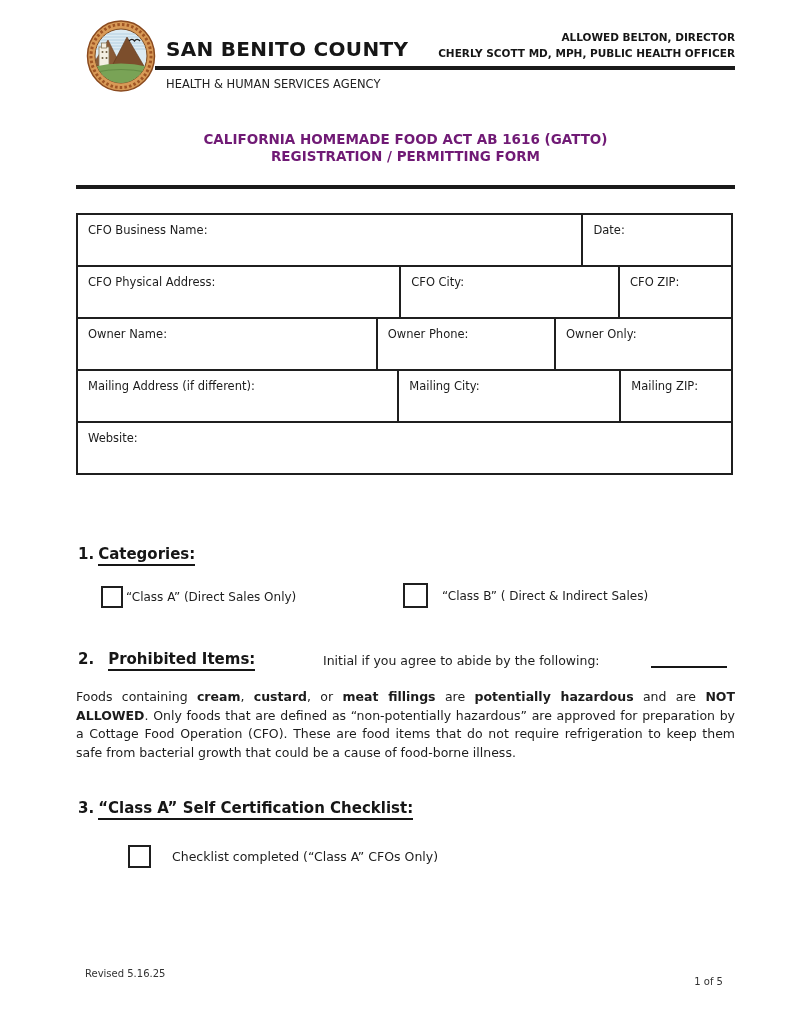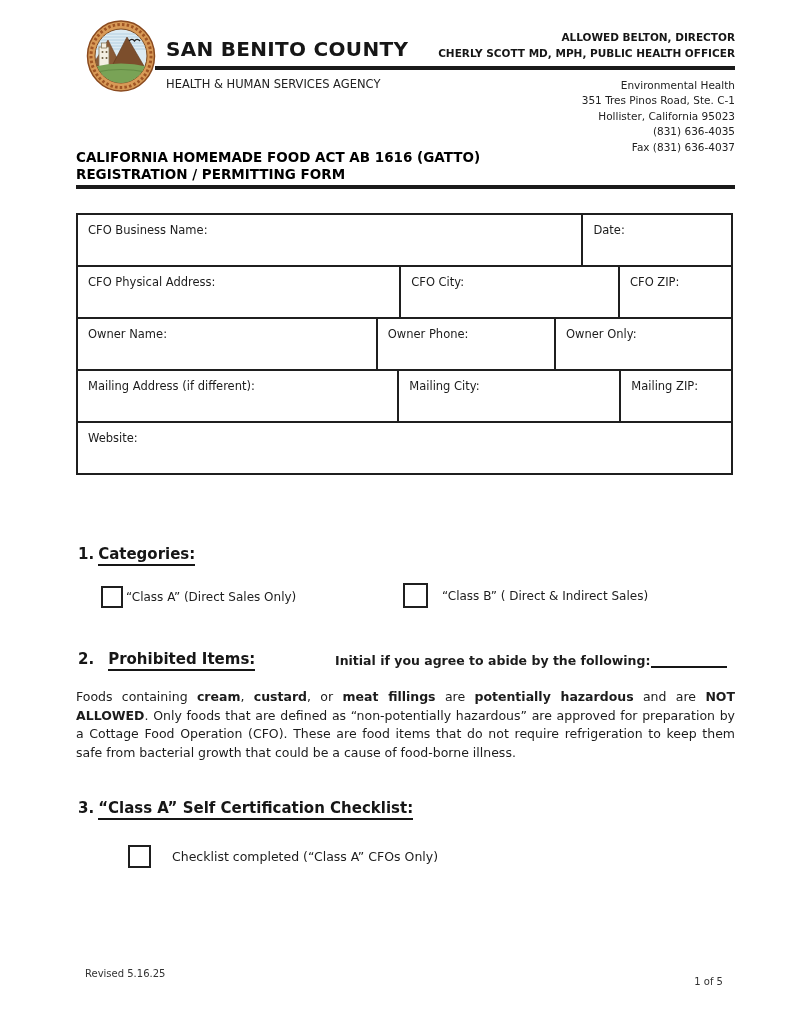--- a/index.html
+++ b/index.html
@@ -10,36 +10,36 @@
     color:#1c1c1c; overflow:hidden;
   }
   
   .seal { position:absolute; left:86px; top:20px; width:70px; height:74px; }
   .county-name { position:absolute; left:166px; top:37px; font-size:20px; font-weight:bold; letter-spacing:.3px; color:#161616; }
   .officials { position:absolute; right:56px; top:29px; text-align:right; font-size:10.5px; font-weight:bold; line-height:16px; color:#161616; }
   .header-rule { position:absolute; left:155px; top:66px; width:580px; height:4px; background:#1a1a1a; }
   .agency-name { position:absolute; left:166px; top:77px; font-size:11.5px; color:#222; }
   .dept-address { position:absolute; right:56px; top:78px; text-align:right; font-size:10.5px; line-height:15.4px; color:#222; }
   
-  .doc-title { position:absolute; left:76px; top:149px; width:659px; font-size:13.5px; font-weight:bold; line-height:17px; color:#000000; }
+  .doc-title { position:absolute; left:76px; top:131px; width:659px; text-align:center; font-size:13.5px; font-weight:bold; line-height:17px; color:#701a75; }
   .title-rule { position:absolute; left:76px; top:185px; width:659px; height:4px; background:#1a1a1a; }
   
   .form-table { position:absolute; left:76px; top:213px; width:657px; border:2px solid #1f1f1f; }
   .trow { display:flex; height:52px; border-bottom:2px solid #1f1f1f; }
   .trow.last { height:50px; border-bottom:none; }
   .tcell { border-right:2px solid #1f1f1f; padding:8px 10px; font-size:11.5px; overflow:hidden; }
   .tcell.cend { border-right:none; }
   
   .sec-heading { position:absolute; font-size:15px; font-weight:bold; color:#161616; white-space:nowrap; }
   .sec-num { display:inline-block; }
   .underlined { display:inline-block; border-bottom:2px solid #161616; padding-bottom:1px; }
   .chk-option { position:absolute; display:flex; align-items:center;padding-left:13px; }
   .checkbox { width:22px; height:22px; border:2px solid #1f1f1f; background:#fff; flex:0 0 auto; }
   .chk-label { font-size:12px; color:#1c1c1c; white-space:nowrap; }
-  .initial-prompt { position:absolute; left:323px; top:653px; font-size:12.5px; font-weight:bold; white-space:nowrap;margin-left:12px; }
+  .initial-prompt { position:absolute; left:323px; top:653px; font-size:12.5px; font-weight:normal; white-space:nowrap; }
   .initial-blank { position:absolute; left:651px; top:651px; width:76px; height:17px; border-bottom:2.5px solid #161616; }
   .prohibited-text { position:absolute; left:76px; top:688px; width:659px; font-size:12.5px; line-height:18.5px; text-align:justify; color:#1c1c1c; }
   .b { font-weight:bold; }
   
   .footer-revised { position:absolute; left:85px; top:968px; font-size:10px; color:#333; }
   .footer-page { position:absolute; right:68px; top:976px; font-size:10px; color:#333; }
 </style>
 </head>
 <body>
 
@@ -75,27 +75,20 @@
     </g>
   </svg>
 
   <div class="county-name">SAN BENITO COUNTY</div>
   <div class="officials">
     <div>ALLOWED BELTON, DIRECTOR</div>
     <div>CHERLY SCOTT MD, MPH, PUBLIC HEALTH OFFICER</div>
   </div>
   <div class="header-rule"></div>
   <div class="agency-name">HEALTH &amp; HUMAN SERVICES AGENCY</div>
-  <div class="dept-address">
-    <div>Environmental Health</div>
-    <div>351 Tres Pinos Road, Ste. C-1</div>
-    <div>Hollister, California 95023</div>
-    <div>(831) 636-4035</div>
-    <div>Fax (831) 636-4037</div>
-  </div>
 
   <div class="doc-title">
     <div>CALIFORNIA HOMEMADE FOOD ACT AB 1616 (GATTO)</div>
     <div>REGISTRATION / PERMITTING FORM</div>
   </div>
   <div class="title-rule"></div>
 
   <div class="form-table">
     <div class="trow">
       <div class="tcell" style="width:77.4%">

